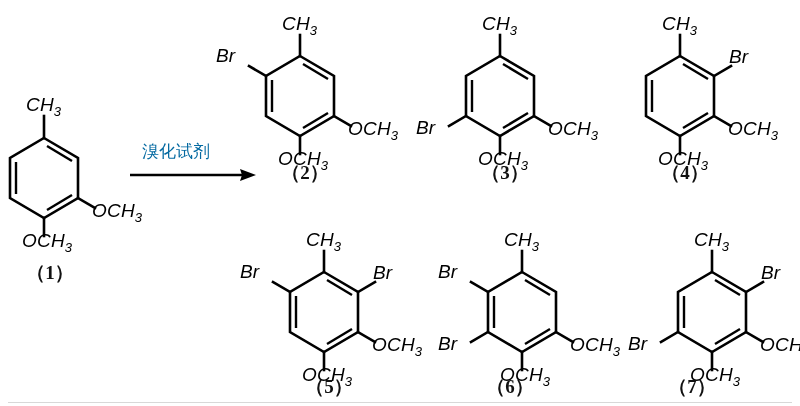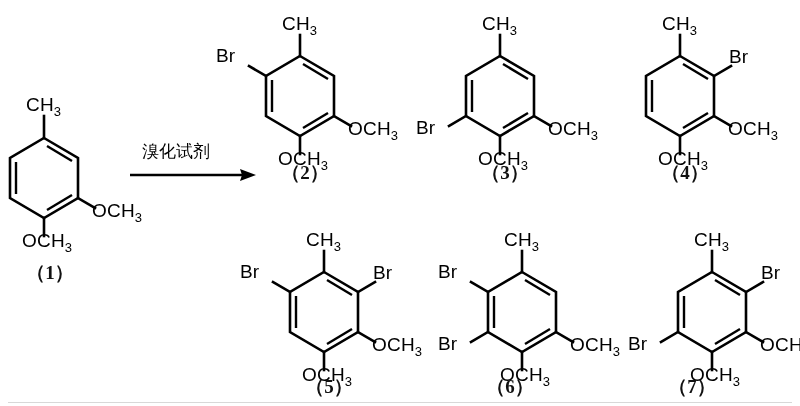--- a/index.html
+++ b/index.html
@@ -14,26 +14,27 @@
     position:absolute;
     font-family:"Liberation Serif",serif;
     font-weight:bold;font-size:19px;color:#111;
     text-align:center;white-space:nowrap;
   }
   .atom{
     position:absolute;
     font-family:"Liberation Sans",sans-serif;
     font-size:19px;color:#000;white-space:nowrap;
     letter-spacing:.2px;
+    font-style:italic;
   }
   .atom sub{font-size:13px;}
   .reagent{
     position:absolute;
     font-family:"Liberation Sans",sans-serif;
-    font-size:17px;color:#000000;white-space:nowrap;
+    font-size:17px;color:#0369a1;white-space:nowrap;
   }
   .botrule{
     position:absolute;left:8px;top:402px;width:784px;height:1px;
     background:#d8d8d8;
   }
   svg{display:block;overflow:visible;}
   .bond{stroke:#000;stroke-width:2.6;fill:none;stroke-linecap:square;}
   .inner{stroke:#000;stroke-width:2.4;fill:none;stroke-linecap:butt;}
 </style>
 </head>

